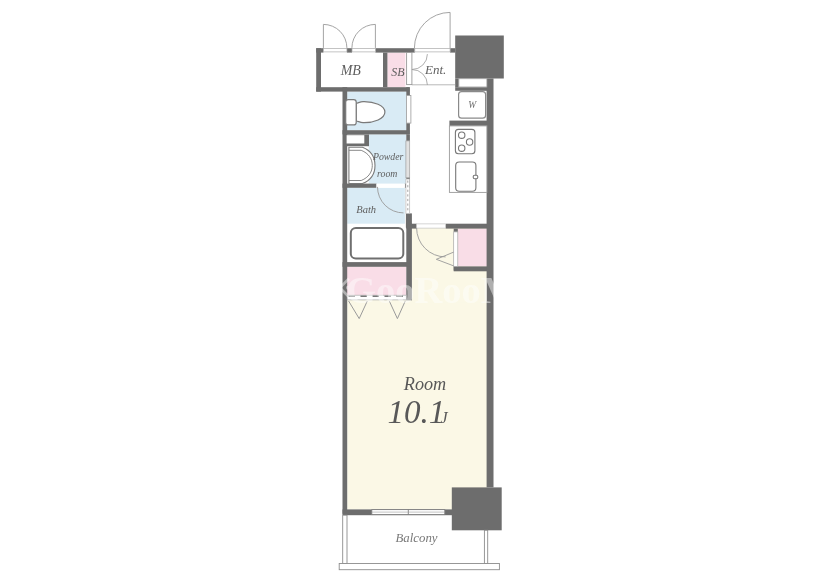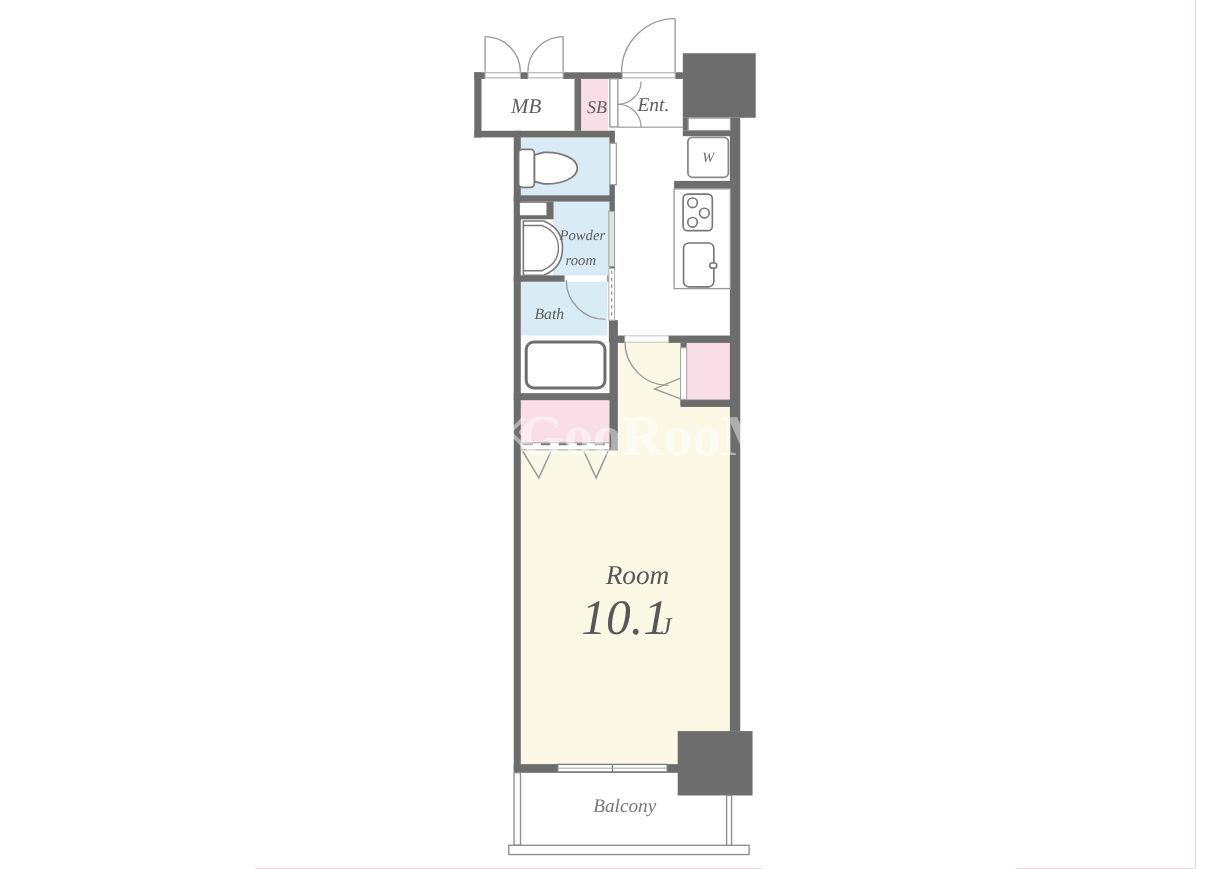--- a/index.html
+++ b/index.html
@@ -1,16 +1,16 @@
 <!DOCTYPE html>
 <html><head>
 <meta charset="utf-8">
 <style>
   html,body{margin:0;padding:0;background:#ffffff;}
-  #stage{position:relative;width:797px;height:579px;background:#ef4444;overflow:hidden;}
+  #stage{position:relative;width:797px;height:579px;background:#5eead4;overflow:hidden;}
   svg{display:block;}
   text{font-family:"Liberation Serif", serif;}
 </style>
 </head>
 <body>
 
 <div id="stage">
 <svg width="819" height="579" viewBox="0 0 819 579">
 
   <rect x="0" y="0" width="819" height="579" fill="#ffffff"></rect>

